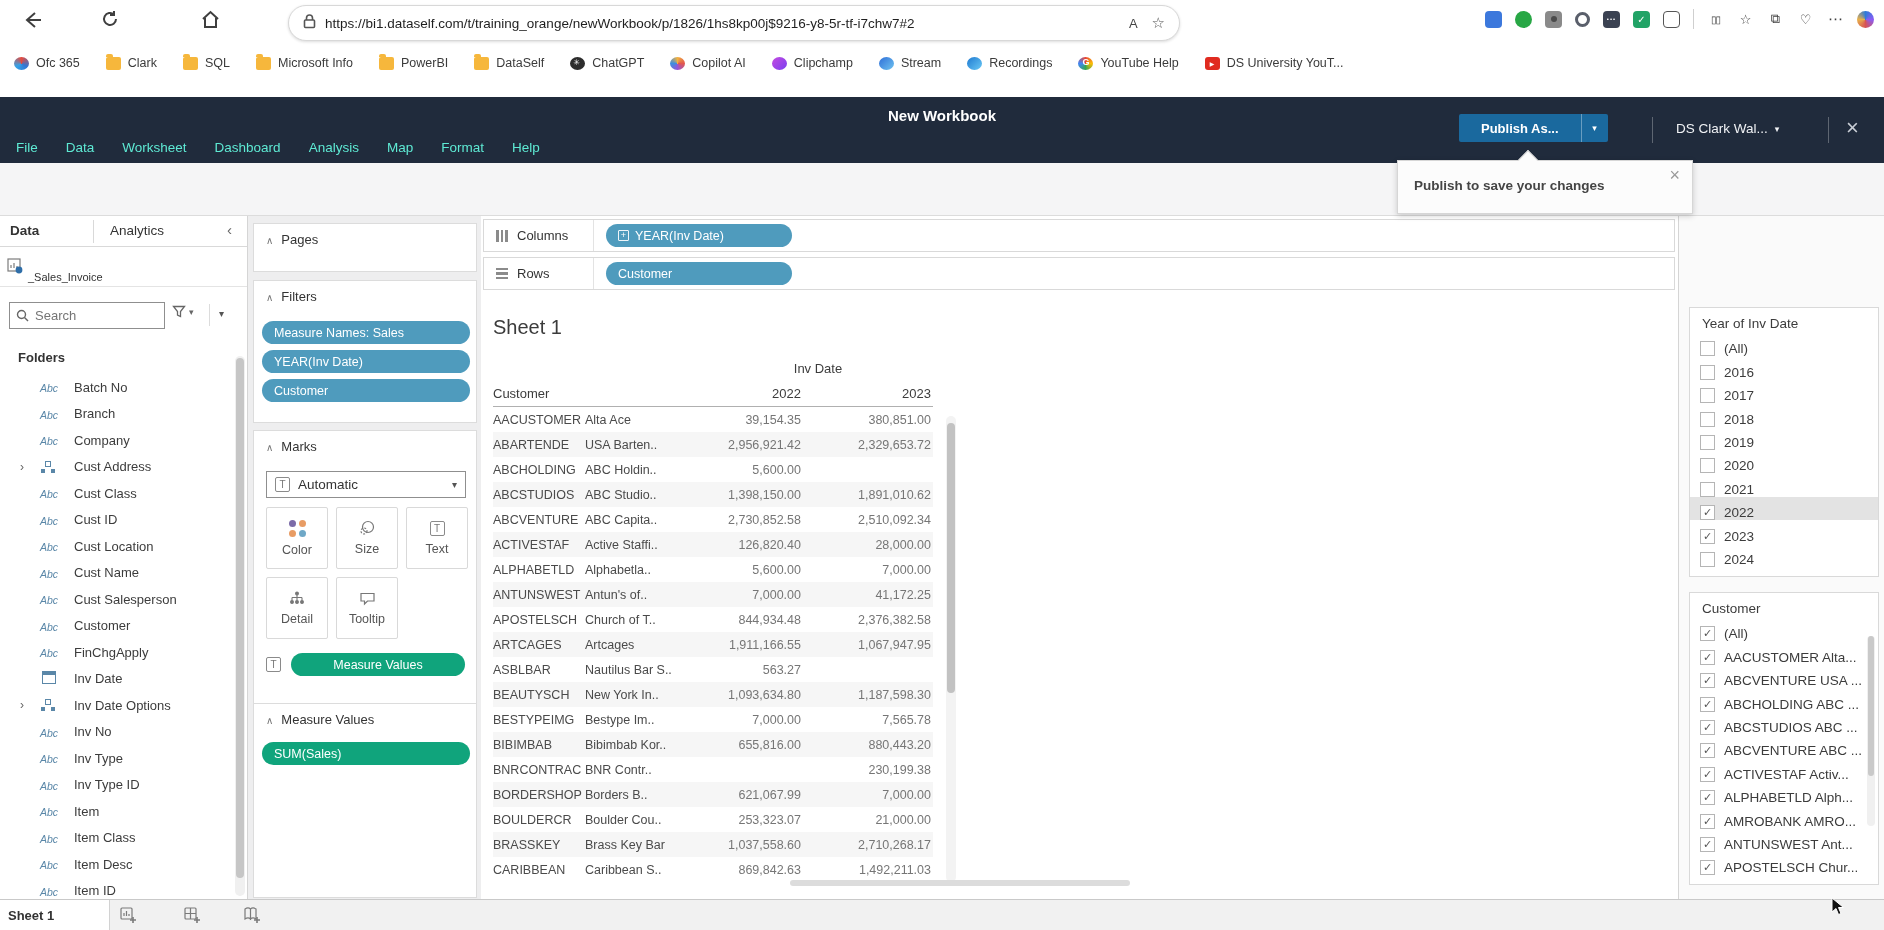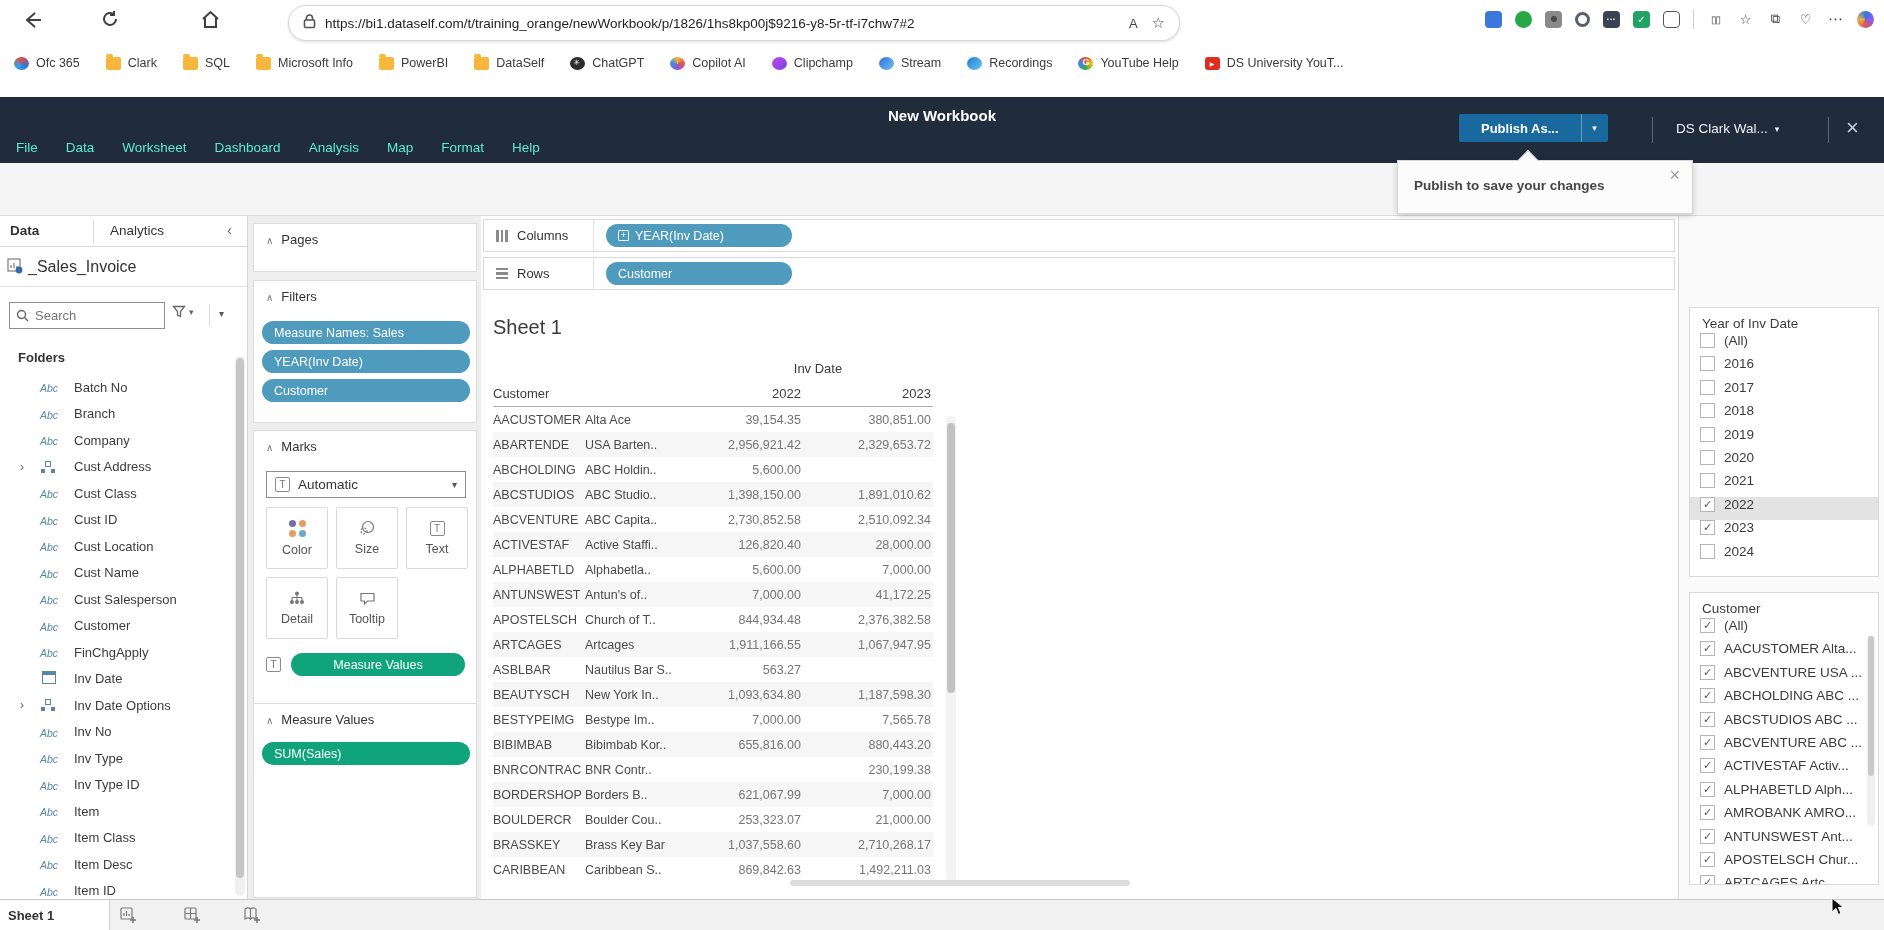--- a/index.html
+++ b/index.html
@@ -93,21 +93,21 @@
 
   
   #left-panel{position:absolute;left:0;top:0;width:248px;height:683px;background:#fff;border-right:1px solid #d5d5d5;}
   #pane-tabs{position:absolute;left:0;top:0;width:100%;height:31px;border-bottom:1px solid #d9d9d9;}
   #tab-data{position:absolute;left:10px;top:7px;font-size:13.5px;font-weight:bold;color:#333;}
   #tab-analytics{position:absolute;left:110px;top:7px;font-size:13.5px;color:#333;}
   #tab-divider{position:absolute;left:93px;top:4px;width:1px;height:23px;background:#d9d9d9;}
   #pane-collapse{position:absolute;left:227px;top:5px;font-size:15px;color:#666;}
   #ds-row{position:absolute;left:0;top:31px;width:100%;height:40px;border-bottom:1px solid #e4e4e4;}
   #ds-row svg{position:absolute;left:6px;top:10px;}
-  #ds-name{position:absolute;left:28px;top:11px;font-size:16px;color:#333;}
+  #ds-name{position:absolute;left:28px;top:24px;font-size:11px;color:#333;}
   #search-row{position:absolute;left:0;top:84px;width:100%;height:30px;}
   #search-box{position:absolute;left:9px;top:2px;width:156px;height:27px;border:1px solid #8f8f8f;background:#fff;display:flex;align-items:center;padding:0 6px;gap:6px;}
   #search-input{border:none;outline:none;font-size:13px;color:#333;width:110px;font-family:"Liberation Sans",sans-serif;background:transparent;}
   #search-input::placeholder{color:#757575;}
   #filter-fields-btn{position:absolute;left:172px;top:5px;display:flex;align-items:center;gap:3px;color:#666;}
   #search-div{position:absolute;left:209px;top:4px;width:1px;height:22px;background:#dcdcdc;}
   #fields-caret{position:absolute;left:219px;top:8px;font-size:10px;color:#555;}
   #folders-label{position:absolute;left:18px;top:134px;font-size:13px;font-weight:bold;color:#333;}
   #field-list{position:absolute;left:16px;top:158px;width:233px;}
   .f-row{height:26.5px;display:flex;align-items:center;position:relative;}
@@ -185,21 +185,21 @@
   #v-scroll{position:absolute;left:465px;top:200px;width:10px;height:466px;background:#f3f3f3;border-radius:5px;}
   #v-scroll .thumb{position:absolute;left:1px;top:7px;width:8px;height:270px;background:#c2c2c2;border-radius:4px;}
   #h-scroll{position:absolute;left:309px;top:664px;width:340px;height:6px;background:#dcdcdc;border-radius:3px;}
 
   
   #right-panel{position:absolute;left:1678px;top:0;width:206px;height:683px;background:#fafafa;border-left:1px solid #d5d5d5;}
   .fcard{position:absolute;left:10px;width:190px;background:#fff;border:1px solid #d9d9d9;overflow:hidden;}
   #fcard-year{top:91px;height:270px;}
   #fcard-customer{top:376px;height:293px;}
   .fcard-title{font-size:13.5px;color:#3c3c3c;padding:8px 0 2px 12px;}
-  .opt{height:23.4px;display:flex;align-items:flex-start;padding-left:10px;gap:9px;}
+  .opt{height:23.4px;display:flex;align-items:flex-end;padding-left:10px;gap:9px;}
   .opt.hl{background:#e3e3e3;}
   .cb{width:15px;height:15px;border:1px solid #b5b5b5;background:#fff;flex:0 0 auto;display:flex;align-items:center;justify-content:center;font-size:11px;color:#555;}
   .cb.on::after{content:"✓";}
   .opt-label{font-size:13.5px;color:#3c3c3c;white-space:nowrap;overflow:hidden;}
   #cust-scroll{position:absolute;right:3px;top:43px;width:8px;height:190px;background:#f0f0f0;border-radius:4px;}
   #cust-scroll .thumb{position:absolute;left:1px;top:0;width:6px;height:140px;background:#c9c9c9;border-radius:3px;}
 
   
   #footer{position:absolute;left:0;top:899px;width:1884px;height:31px;background:#f1f1f1;border-top:1px solid #c9c9c9;}
   #sheet-tab{position:absolute;left:0;top:0;width:110px;height:31px;background:#fff;border-right:1px solid #d2d2d2;display:flex;align-items:center;padding-left:8px;font-size:13px;font-weight:bold;color:#333;}

